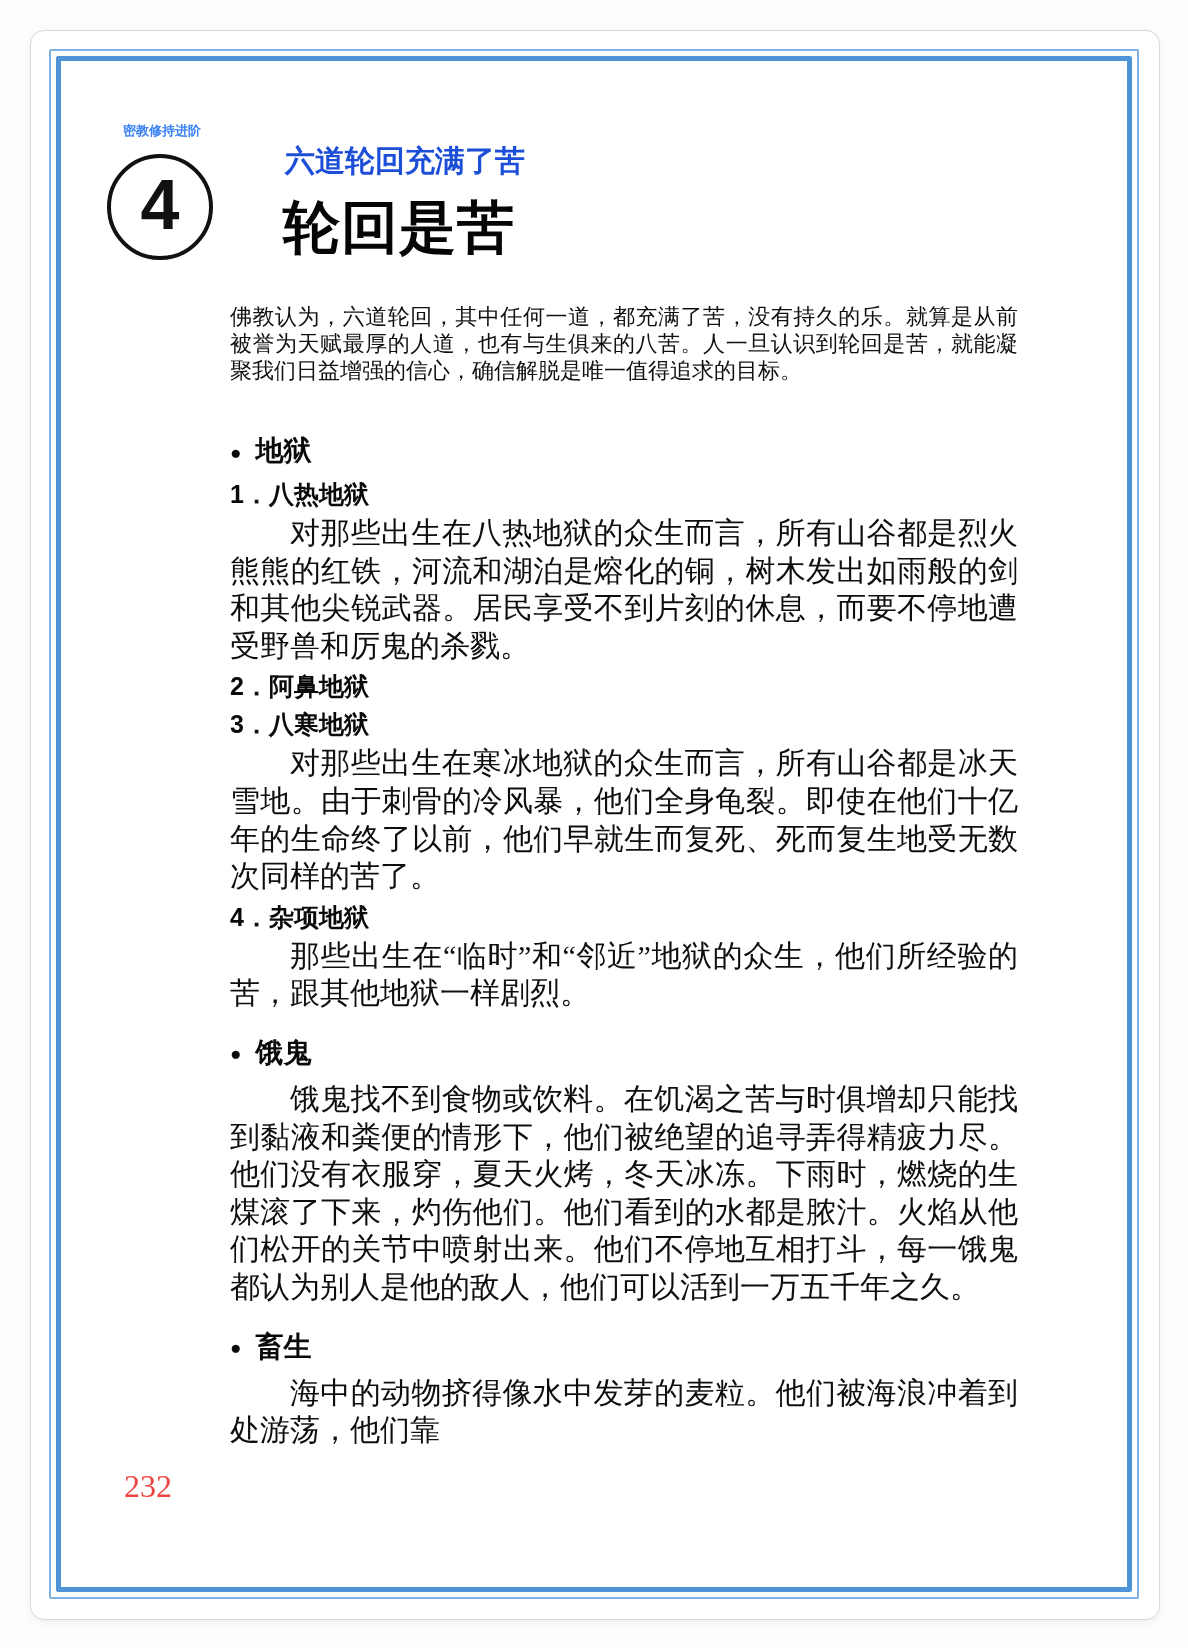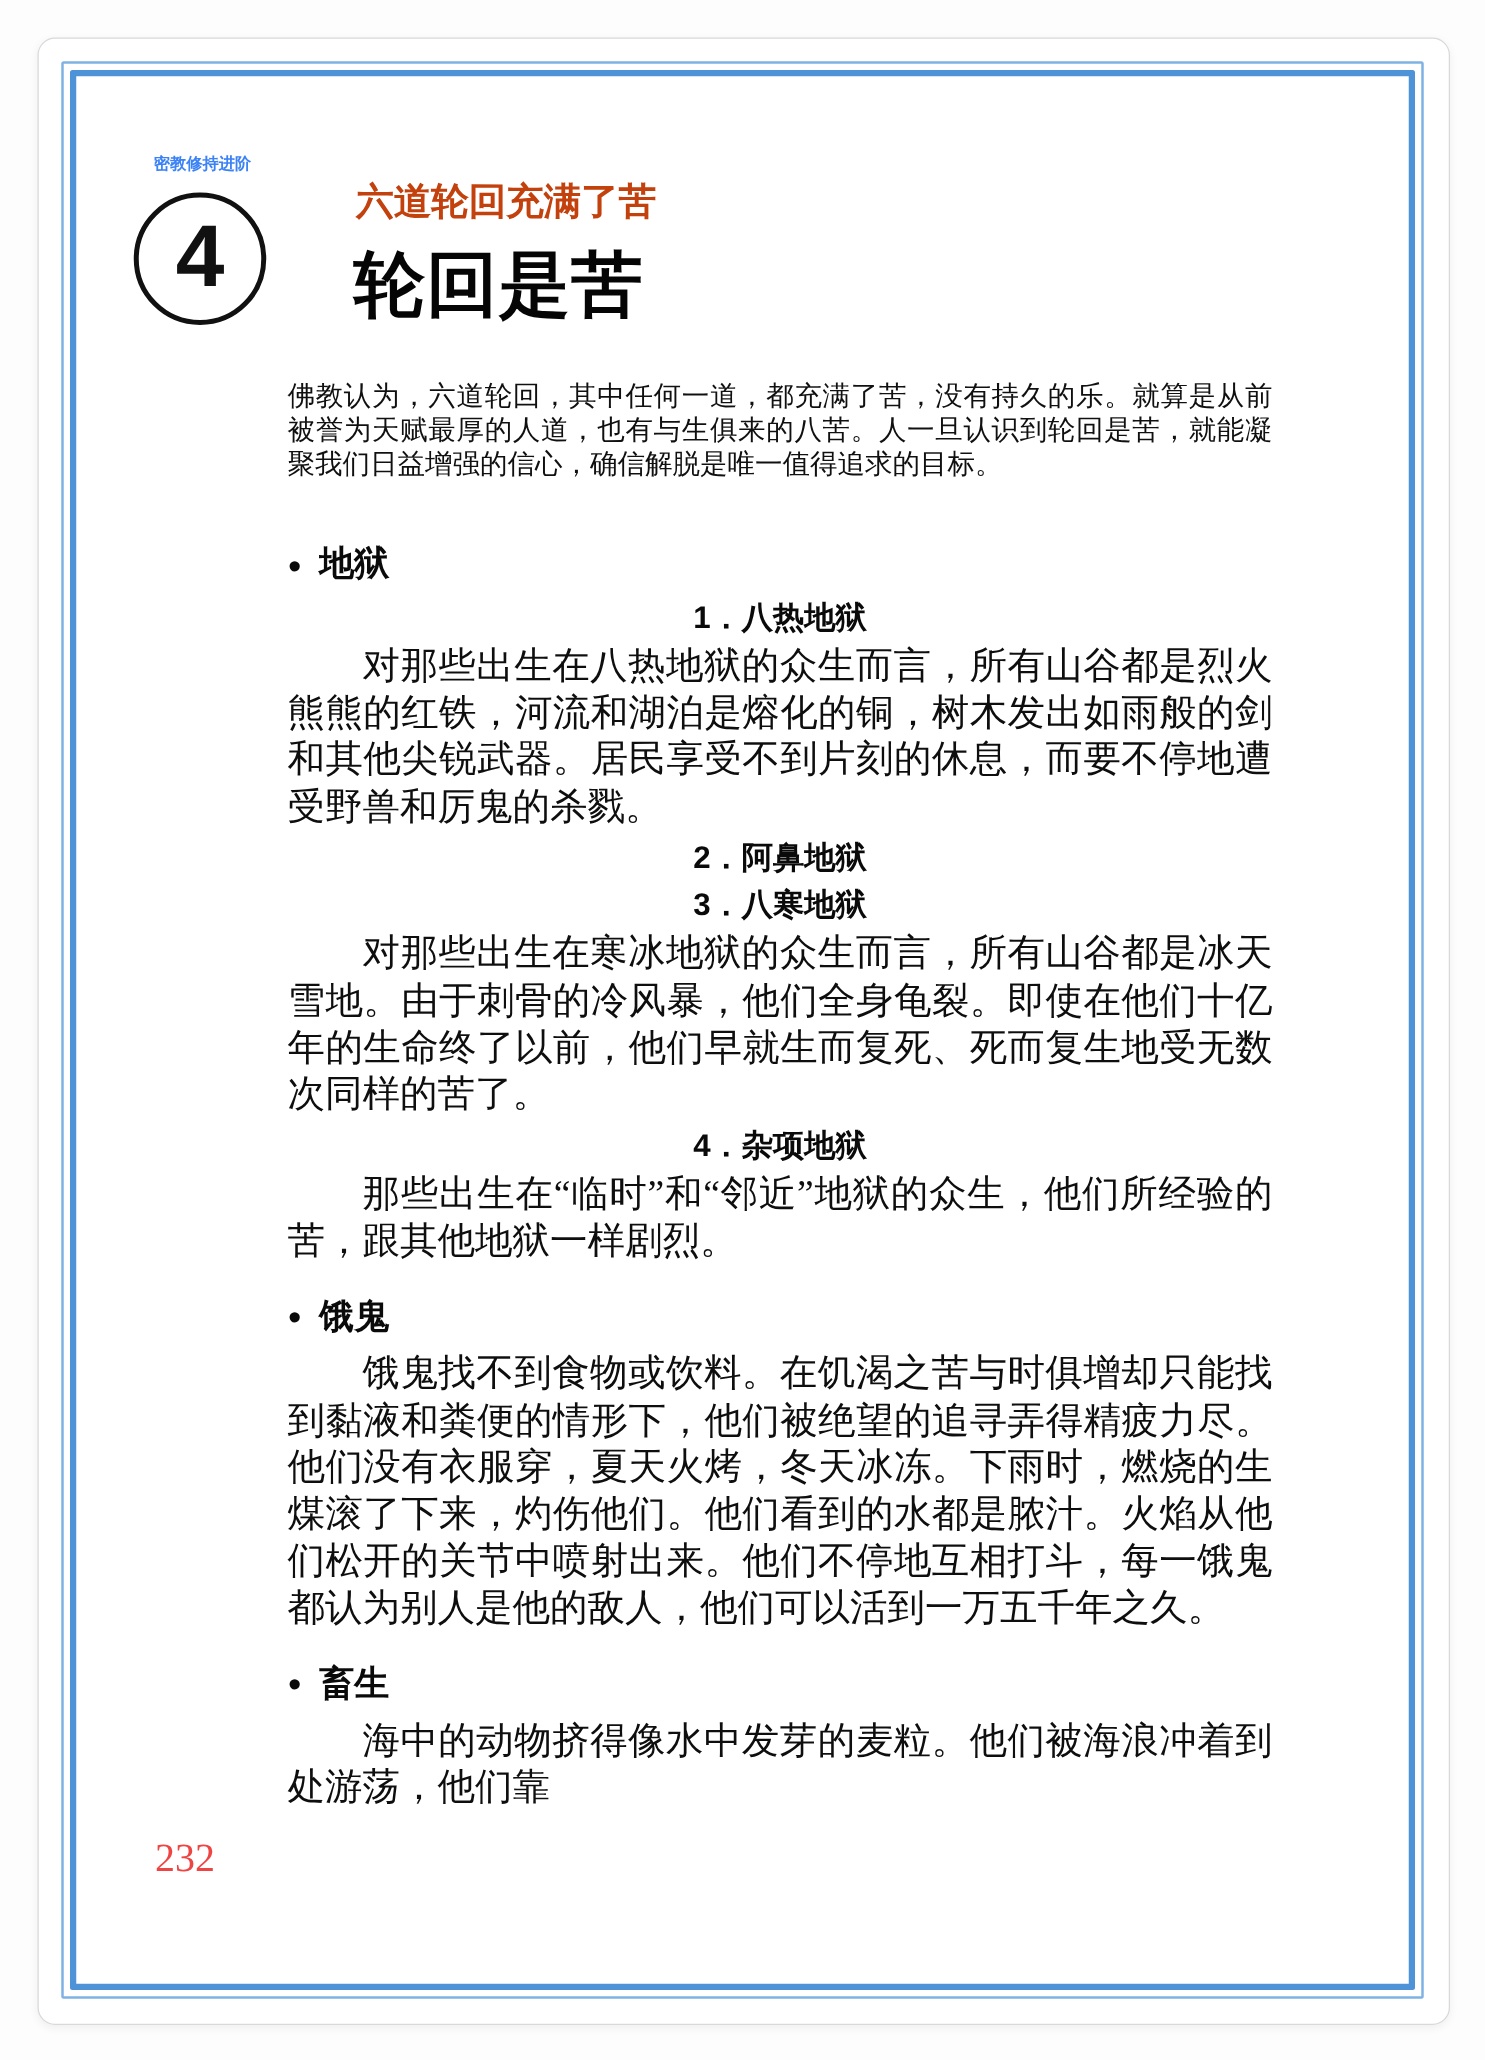--- a/index.html
+++ b/index.html
@@ -41,21 +41,21 @@
   .chapter-circle .num{
     font-family:"Liberation Sans", sans-serif;
     font-size:70px;font-weight:600;line-height:1;color:#111;
     transform:translateY(-2px);
   }
 
   
   .subtitle{
     position:absolute;left:285px;top:141px;
     font-family:"Liberation Serif", serif;
-    font-size:30px;font-weight:700;color:#c2410c;letter-spacing:0px;white-space:nowrap;
+    font-size:30px;font-weight:700;color:#1d4ed8;letter-spacing:0px;white-space:nowrap;
   }
   .main-title{
     position:absolute;left:283px;top:190px;
     font-family:"Liberation Sans", sans-serif;
     font-size:57px;font-weight:900;color:#050505;letter-spacing:1px;white-space:nowrap;
   }
 
   
   .column{
     position:absolute;left:230px;top:303px;width:788px;
@@ -69,21 +69,21 @@
     font-size:28px;font-weight:700;color:#0a0a0a;
     margin:0 0 10px 0;line-height:34px;display:flex;align-items:center;
   }
   h2.sec .bullet{
     font-size:19px;margin-right:14px;line-height:1;transform:translateY(1px);
   }
   h2.sec.gap{margin-top:24px;}
   h3.sub{
     font-family:"Liberation Sans", sans-serif;
     font-size:25px;font-weight:700;color:#0a0a0a;
-    margin:6px 0 4px 0;line-height:32px;text-align:center;
+    margin:6px 0 4px 0;line-height:32px;
   }
   p.body{
     font-size:30px;line-height:37.6px;text-align:justify;
     text-indent:2em;color:#0e0e0e;margin:0 0 4px 0;
   }
   .page-number{
     position:absolute;left:124px;top:1468px;
     font-family:"Liberation Serif", serif;
     font-size:32px;color:#ef4444;
   }

